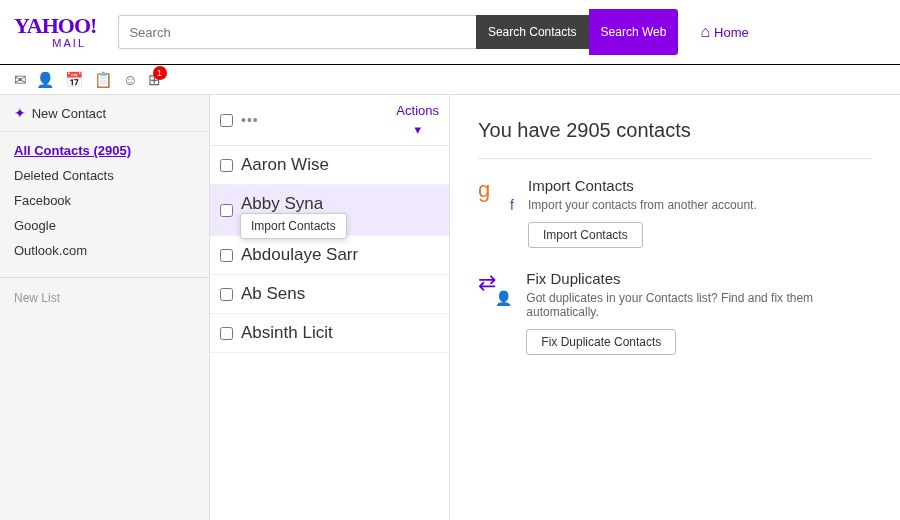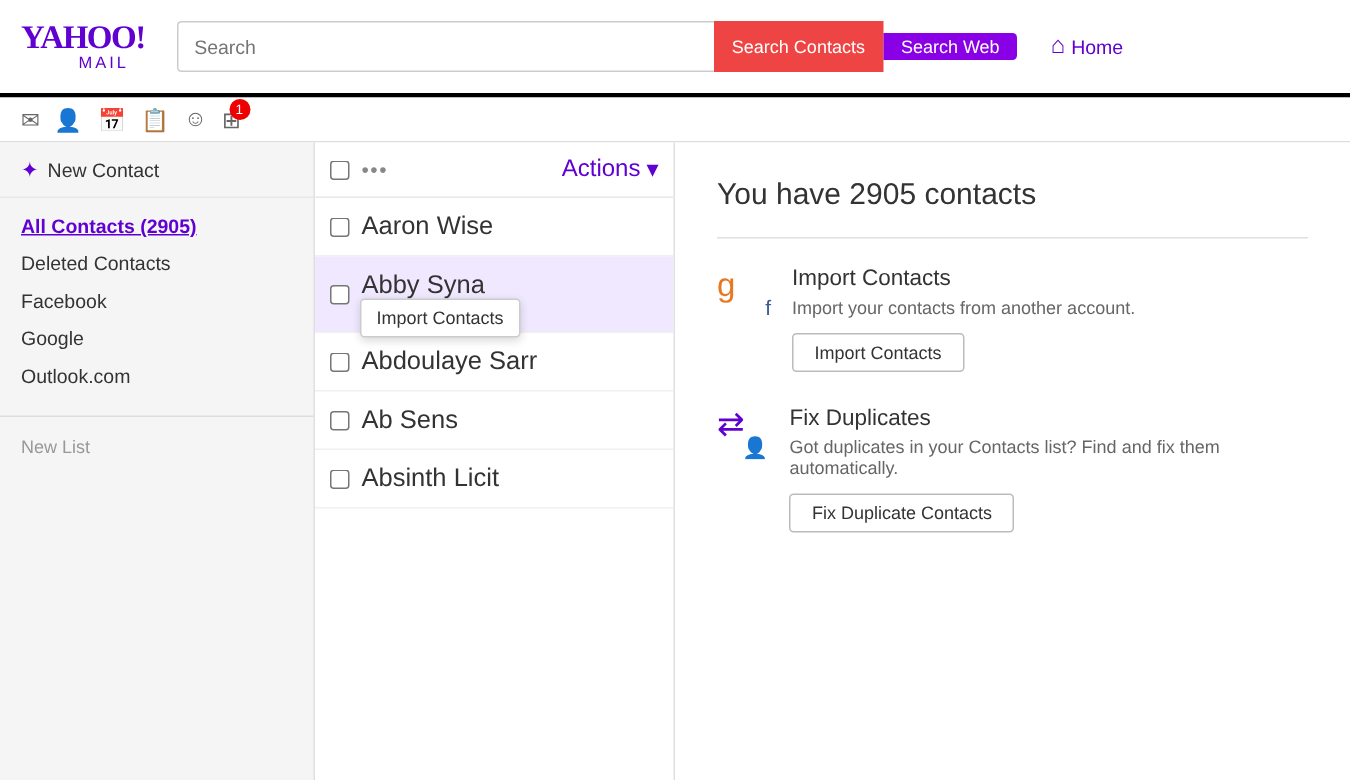--- a/index.html
+++ b/index.html
@@ -8,21 +8,21 @@
       font-size: 13px;
       background: #f0f0f0;
       width: 900px;
       height: 520px;
       overflow: hidden;
     }
 
     
     .header {
       background: #fff;
-      border-bottom: 3px solid #000000;
+      border-bottom: 1px solid #000000;
       display: flex;
       align-items: center;
       padding: 8px 14px;
       height: 65px;
       gap: 12px;
     }
     .yahoo-logo {
       display: flex;
       flex-direction: column;
       align-items: center;
@@ -54,34 +54,34 @@
       flex: 1;
       height: 34px;
       border: 1px solid #ccc;
       border-right: none;
       padding: 12px 10px;
       font-size: 13px;
       outline: none;
       border-radius: 3px 0 0 3px;
     }
     .btn-search-contacts {
-      background: #ef4444;
+      background: #404040;
       color: #fff;
       border: none;
       height: 34px;
       padding: 0 12px;
       font-size: 12px;
       cursor: pointer;
       white-space: nowrap;
     }
     .btn-search-web {
       background: #8a00e6;
       color: #fff;
       border: none;
-      height: 18px;
+      height: 46px;
       padding: 0 12px;
       font-size: 12px;
       cursor: pointer;
       white-space: nowrap;
       border-radius: 0 3px 3px 0;
     }
     .home-btn {
       display: flex;
       align-items: center;
       gap: 4px;
@@ -195,23 +195,24 @@
       align-items: center;
       padding: 8px 10px;
       border-bottom: 1px solid #e8e8e8;
       gap: 8px;
     }
     .actions-btn {
       display: flex;
       align-items: center;
       gap: 4px;
       color: #6001d2;
-      font-size: 16px;
+      font-size: 13px;
       cursor: pointer;
       margin-left: auto;
+      flex-direction: column;
     }
     .contact-items {
       overflow-y: auto;
       flex: 1;
     }
     .contact-item {
       display: flex;
       align-items: center;
       padding: 9px 10px;
       border-bottom: 1px solid #f0f0f0;

